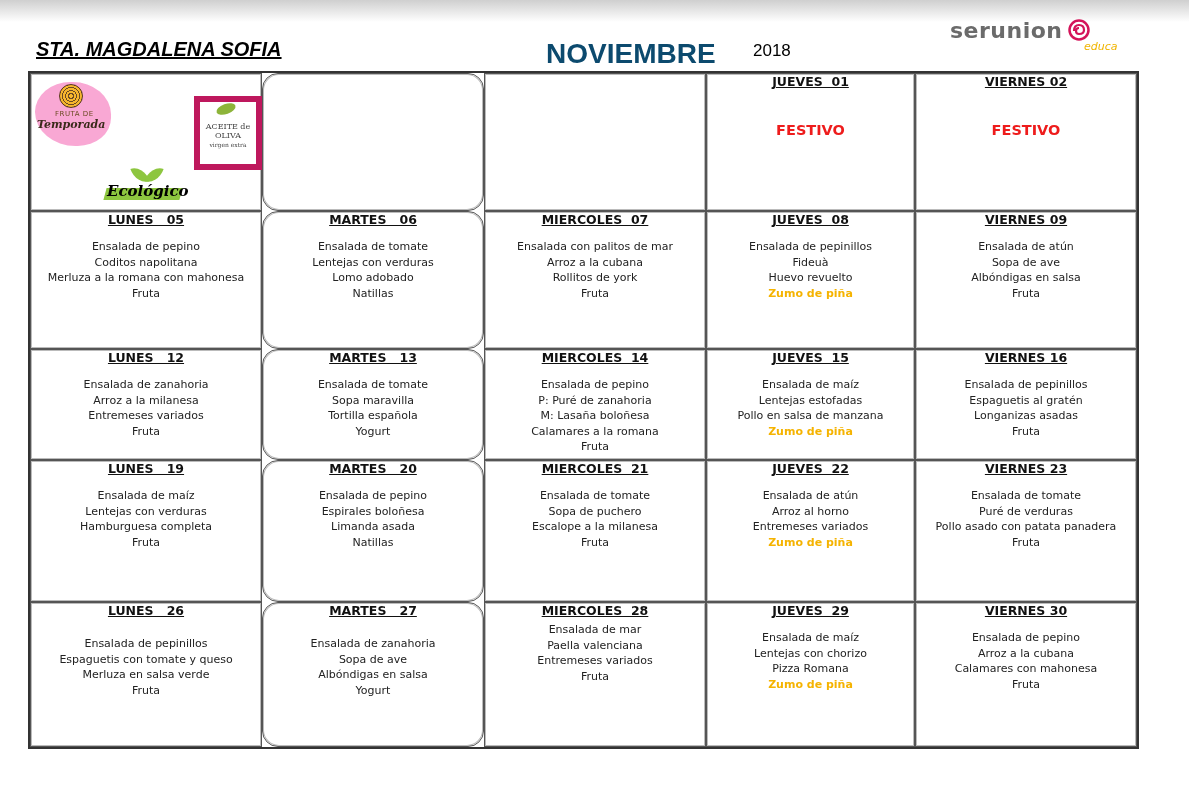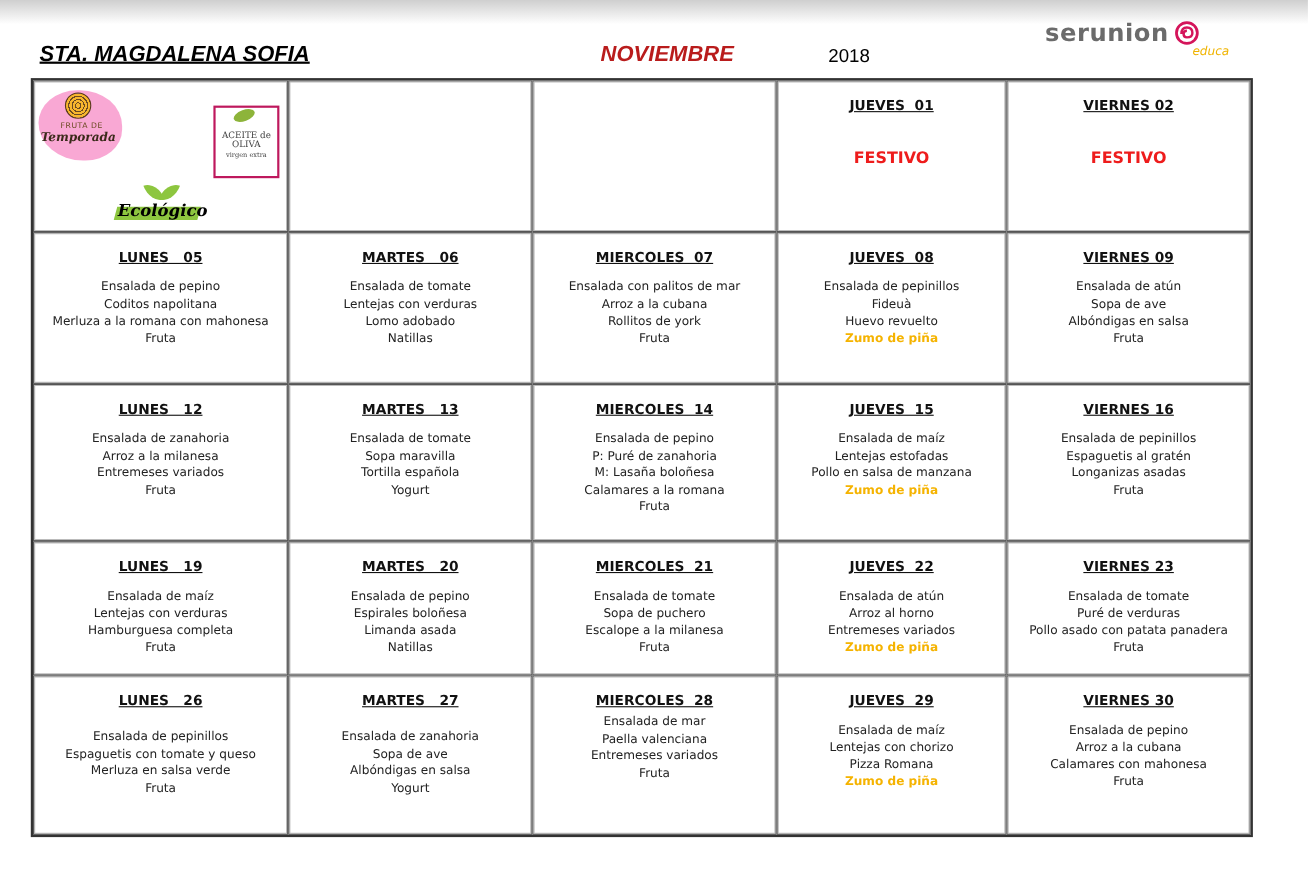--- a/index.html
+++ b/index.html
@@ -13,21 +13,21 @@
       background: linear-gradient(#cfcfcf, #ffffff);
     }
     .school {
       position: absolute; left: 36px; top: 38px;
       font-family: "Liberation Sans", sans-serif;
       font-weight: bold; font-style: italic; font-size: 20px;
       text-decoration: underline; color: #000;
     }
     .month {
       position: absolute; left: 546px; top: 38px;
-      font-weight: bold; font-size: 20px; color: #b91c1c; font-style: italic;
+      font-weight: bold; font-size: 28px; color: #0c4a6e;
     }
     .year {
       position: absolute; left: 709px; top: 41px;
       font-size: 17px; color: #000; margin-left: 44px;
     }
     .logo {
       position: absolute; left: 950px; top: 18px; width: 160px; height: 40px; text-align: center;
     }
     .logo .word {
       position: absolute; left: 0; top: 0;
@@ -48,26 +48,26 @@
       border: 2px solid #333;
     }
     .grid td {
       border: 1px solid #555;
       box-shadow: inset 0 0 0 1px #bbb;
       vertical-align: top; text-align: center;
       padding: 0;
       font-family: "DejaVu Sans", sans-serif;
       font-size: 11px; color: #222;
     }
-    .c1 { width: 230px; } .c2 { width: 220px; } .c3 { width: 220px; }
+    .c1 { width: 230px; } .c2 { width: 220px; border-radius: 16px; } .c3 { width: 220px; }
     .c4 { width: 207px; } .c5 { width: 220px; }
-    .r0 { height: 136px; } .r1 { height: 138px; } .r2 { height: 143px; }
-    .r3 { height: 122px; } .r4 { height: 145px; }
+    .r0 { height: 136px; } .r1 { height: 138px; } .r2 { height: 111px; }
+    .r3 { height: 142px; } .r4 { height: 145px; }
     .day {
-      display: inline-block; margin-top: 14px;
+      display: inline-block; margin-top: 0;
       font-weight: bold; font-size: 12.5px; color: #111;
       text-decoration: underline; white-space: pre;
     }
     .dishes { margin-top: 12px; line-height: 15.5px; }
     .dish { display: block; white-space: nowrap; }
     .dish.juice { color: #f5b300; font-weight: bold; }
     .festivo {
       display: block; margin-top: 33px;
       color: #ee1c1c; font-weight: bold; font-size: 14.5px;
     }
@@ -83,21 +83,21 @@
     }
     .badge-fruta .t1 {
       position: absolute; left: 20px; top: 28px; font-size: 7px; color: #6b4a22; letter-spacing: 0.5px;
     }
     .badge-fruta .t2 {
       position: absolute; left: 2px; top: 36px; font-family: "DejaVu Serif", serif;
       font-style: italic; font-size: 11px; color: #3a2a1a; font-weight: bold;
     }
     .badge-aceite {
       position: absolute; left: 163px; top: 22px; width: 56px; height: 62px;
-      border: 2px solid #be185d; background: #fff;
+      border: 6px solid #be185d; background: #fff;
     }
     .badge-aceite .olive {
       position: absolute; left: 16px; top: 2px; width: 20px; height: 10px;
       background: #8db43a; border-radius: 50%; transform: rotate(-20deg);
     }
     .badge-aceite .t {
       position: absolute; left: 0; top: 20px; width: 56px; text-align: center;
       font-family: "DejaVu Serif", serif; font-size: 8px; line-height: 9px; color: #444;
     }
     .badge-eco {

